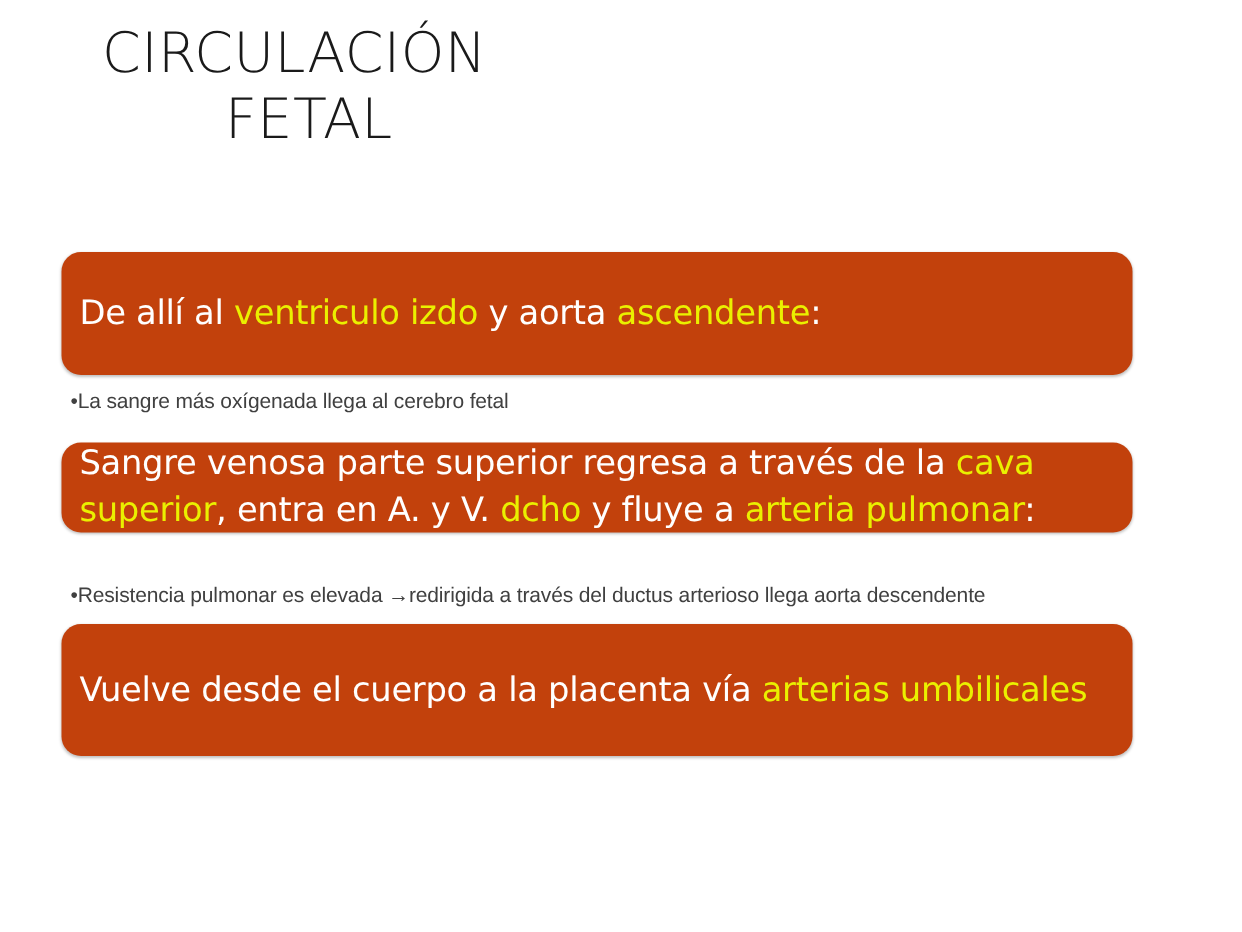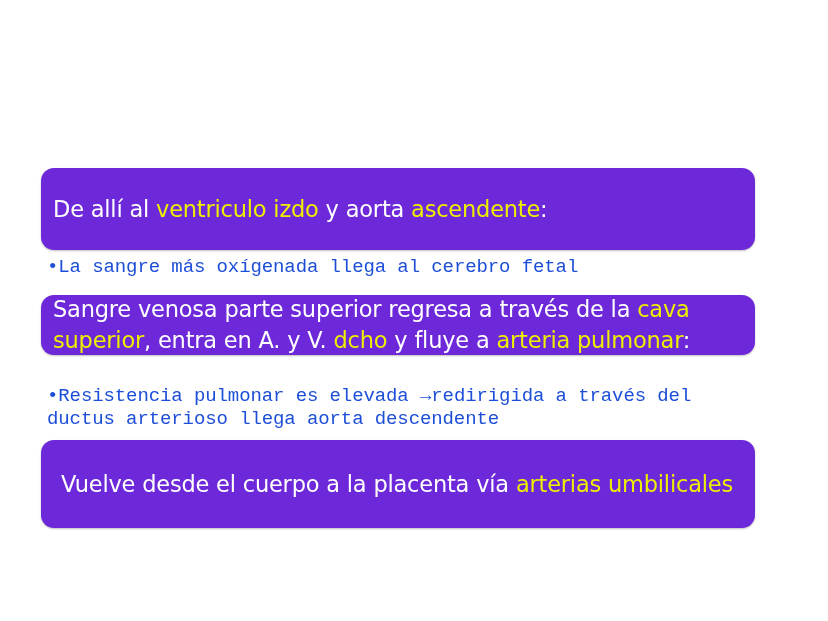--- a/index.html
+++ b/index.html
@@ -35,21 +35,21 @@
   .title-line-2 {
     display: block;
     padding-left: 150px;
   }
 
   
   .callout {
     position: absolute;
     left: 41px;
     width: 714px;
-    background: #6d28d9;
+    background: #c2410c;
     border-radius: 13px;
     box-sizing: border-box;
     padding: 0 14px 0 12px;
     box-shadow: 0 1px 2px rgba(0,0,0,0.25);
     display: flex;
     align-items: center;
   }
   .callout-text {
     color: #ffffff;
     font-family: "DejaVu Sans", sans-serif;
@@ -57,43 +57,45 @@
     font-size: 22.5px;
     line-height: 31px;
     letter-spacing: -0.2px;
   }
   .hl {
     color: #EAF000;
   }
 
   #box-1 { top: 168px; height: 82px; }
   #box-2 { top: 295px; height: 60px; }
-  #box-3 { top: 440px; height: 88px; justify-content: center; }
+  #box-3 { top: 416px; height: 88px; }
 
   
   .bullet-block {
     position: absolute;
     left: 47px;
     width: 700px;
-    color: #1d4ed8;
-    font-family: Liberation Mono, monospace;
-    font-size: 19px;
+    color: #404040;
+    font-family: Liberation Sans, sans-serif;
+    font-size: 14px;
     line-height: 22.5px;
     letter-spacing: -0.1px;
   }
   #bullet-1 { top: 256px; }
   #bullet-2 { top: 385px; }
   .bullet-dot {
     display: inline;
   }
 </style>
 </head>
 <body>
 
 <div class="slide-title">
+  <span class="title-line-1">CIRCULACIÓN</span>
+  <span class="title-line-2">FETAL</span>
 </div>
 
 <div class="callout" id="box-1">
   <div class="callout-text"><span>De allí al </span><span class="hl">ventriculo izdo</span><span> y aorta </span><span class="hl">ascendente</span><span>:</span></div>
 </div>
 
 <div class="bullet-block" id="bullet-1">
   <span class="bullet-dot">•</span><span>La sangre más oxígenada llega al cerebro fetal</span>
 </div>
 

